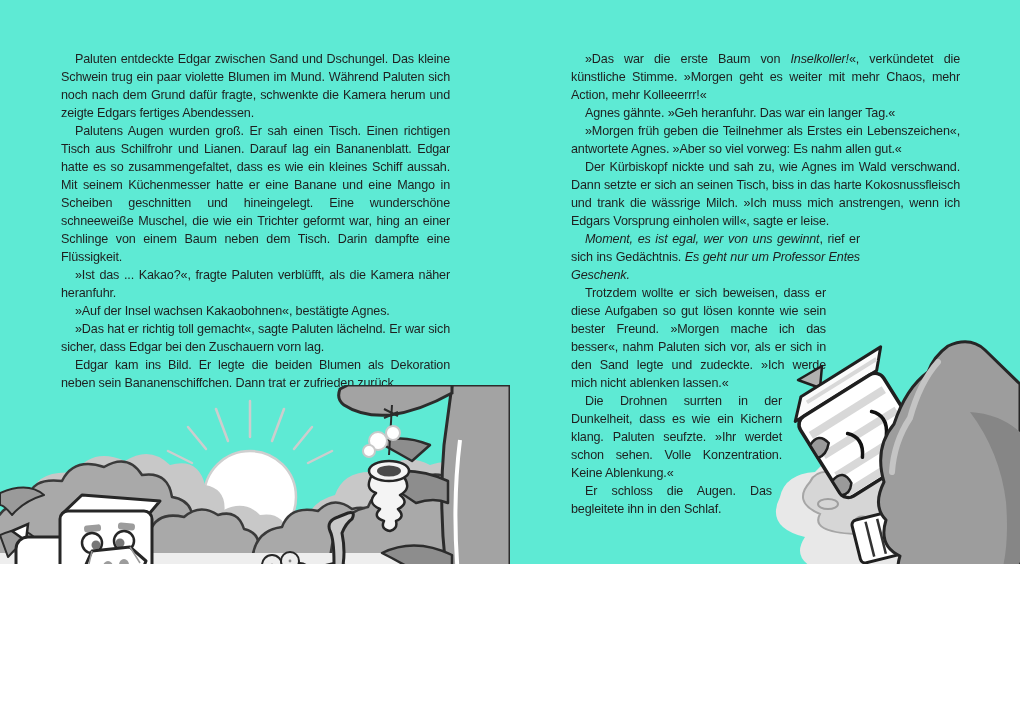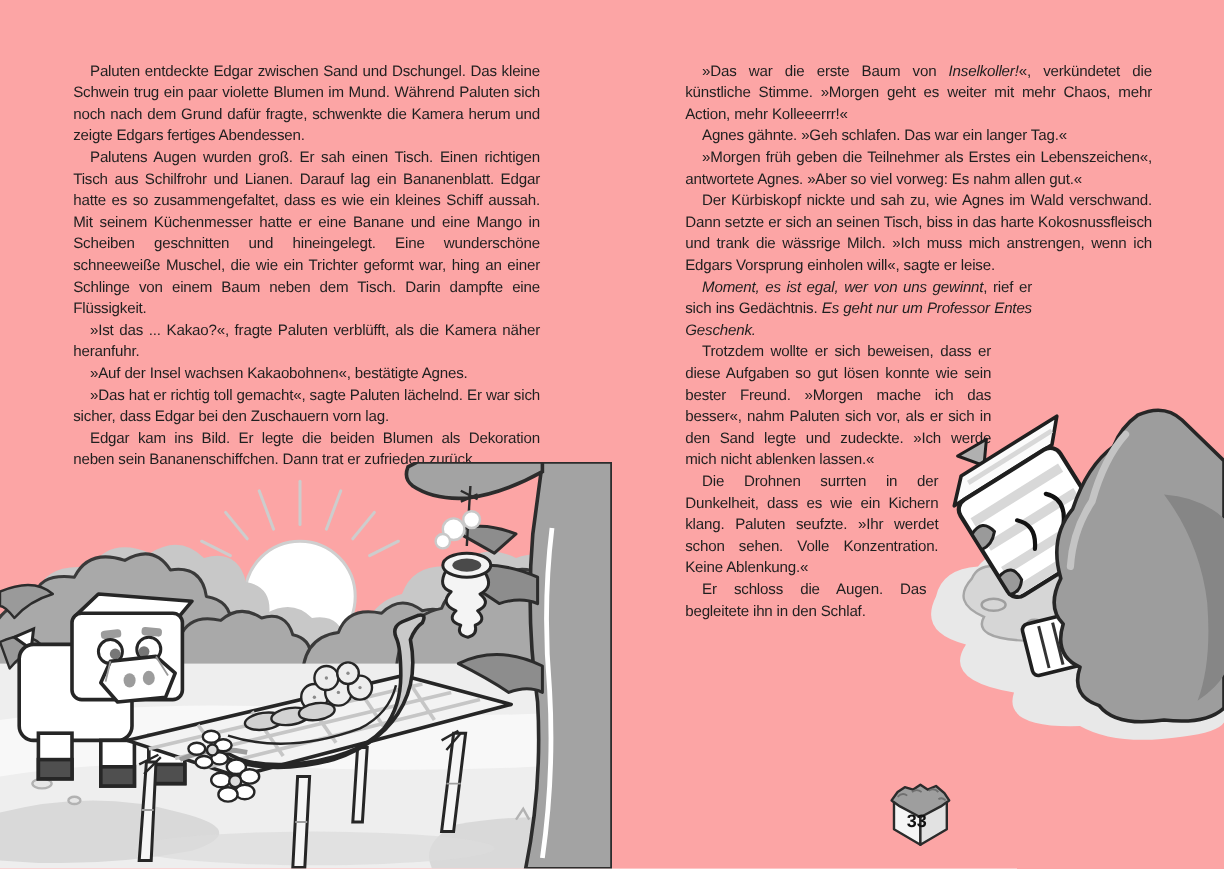--- a/index.html
+++ b/index.html
@@ -1,18 +1,18 @@
 <!DOCTYPE html>
 <html lang="de"><head>
 <meta charset="utf-8">
 <style>
   * { margin:0; padding:0; box-sizing:border-box; }
   html,body { background:#ffffff; }
   .spread {
-    position:relative; width:1020px; height:724px; background:#fca5a5;
+    position:relative; width:1020px; height:564px; background:#5eead4;
     overflow:hidden; font-family:"Liberation Sans", sans-serif; color:#1f1f1f;
   }
   .text-col {
     position:absolute; top:50px; width:389px;
     font-size:12.6px; line-height:18px; text-align:justify;
     letter-spacing:-0.15px; color:#1f1f1f;
   }
   .text-col-left  { left:61px;  }
   .text-col-right { left:571px; }
   .text-col p { text-indent:14px; margin:0; }
@@ -36,21 +36,21 @@
       <p><span>Paluten entdeckte Edgar zwischen Sand und Dschungel. Das kleine Schwein trug ein paar violette Blumen im Mund. Während Paluten sich noch nach dem Grund dafür fragte, schwenkte die Kamera herum und zeigte Edgars fertiges Abendessen.</span></p>
       <p><span>Palutens Augen wurden groß. Er sah einen Tisch. Einen richtigen Tisch aus Schilfrohr und Lianen. Darauf lag ein Bananenblatt. Edgar hatte es so zusammengefaltet, dass es wie ein kleines Schiff aussah. Mit seinem Küchenmesser hatte er eine Banane und eine Mango in Scheiben geschnitten und hineingelegt. Eine wunderschöne schneeweiße Muschel, die wie ein Trichter geformt war, hing an einer Schlinge von einem Baum neben dem Tisch. Darin dampfte eine Flüssigkeit.</span></p>
       <p><span>»Ist das ... Kakao?«, fragte Paluten verblüfft, als die Kamera näher heranfuhr.</span></p>
       <p><span>»Auf der Insel wachsen Kakaobohnen«, bestätigte Agnes.</span></p>
       <p><span>»Das hat er richtig toll gemacht«, sagte Paluten lächelnd. Er war sich sicher, dass Edgar bei den Zuschauern vorn lag.</span></p>
       <p><span>Edgar kam ins Bild. Er legte die beiden Blumen als Dekoration neben sein Bananenschiffchen. Dann trat er zufrieden zurück.</span></p>
     </div>
 
   <div class="text-col text-col-right">
       <p><span>»Das war die erste Baum von </span><em>Inselkoller!</em><span>«, verkündetet die künstliche Stimme. »Morgen geht es weiter mit mehr Chaos, mehr Action, mehr Kolleeerrr!«</span></p>
-      <p><span>Agnes gähnte. »Geh schlafen. Das war ein langer Tag.«</span></p>
+      <p><span>Agnes gähnte. »Geh heranfuhr. Das war ein langer Tag.«</span></p>
       <p><span>»Morgen früh geben die Teilnehmer als Erstes ein Lebenszeichen«, antwortete Agnes. »Aber so viel vorweg: Es nahm allen gut.«</span></p>
       <p><span>Der Kürbiskopf nickte und sah zu, wie Agnes im Wald verschwand. Dann setzte er sich an seinen Tisch, biss in das harte Kokosnussfleisch und trank die wässrige Milch. »Ich muss mich anstrengen, wenn ich Edgars Vorsprung einholen will«, sagte er leise.</span></p>
       <p><span class="wrapfloat" style="width: 100px; height: 54px;"></span><span class="wrapfloat" style="width: 134px; height: 108px;"></span><span class="wrapfloat" style="width: 178px; height: 90px;"></span><span class="wrapfloat" style="width: 82px; height: 54px;"></span><em>Moment, es ist egal, wer von uns gewinnt</em><span>, rief er sich ins Gedächtnis. </span><em>Es geht nur um Professor Entes Geschenk.</em></p>
       <p><span>Trotzdem wollte er sich beweisen, dass er diese Aufgaben so gut lösen konnte wie sein bester Freund. »Morgen mache ich das besser«, nahm Paluten sich vor, als er sich in den Sand legte und zudeckte. »Ich werde mich nicht ablenken lassen.«</span></p>
       <p><span>Die Drohnen surrten in der Dunkelheit, dass es wie ein Kichern klang. Paluten seufzte. »Ihr werdet schon sehen. Volle Konzentration. Keine Ablenkung.«</span></p>
       <p><span>Er schloss die Augen. Das Meeresrauschen begleitete ihn in den Schlaf.</span></p>
     </div>
 
   <svg class="illu illu-left" viewBox="0 0 510 339" aria-hidden="true">
 

